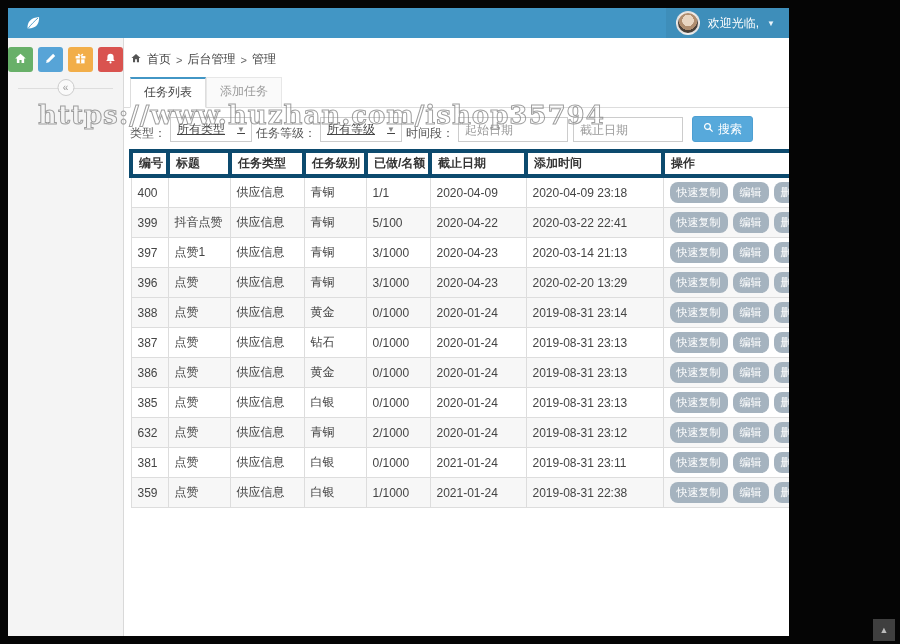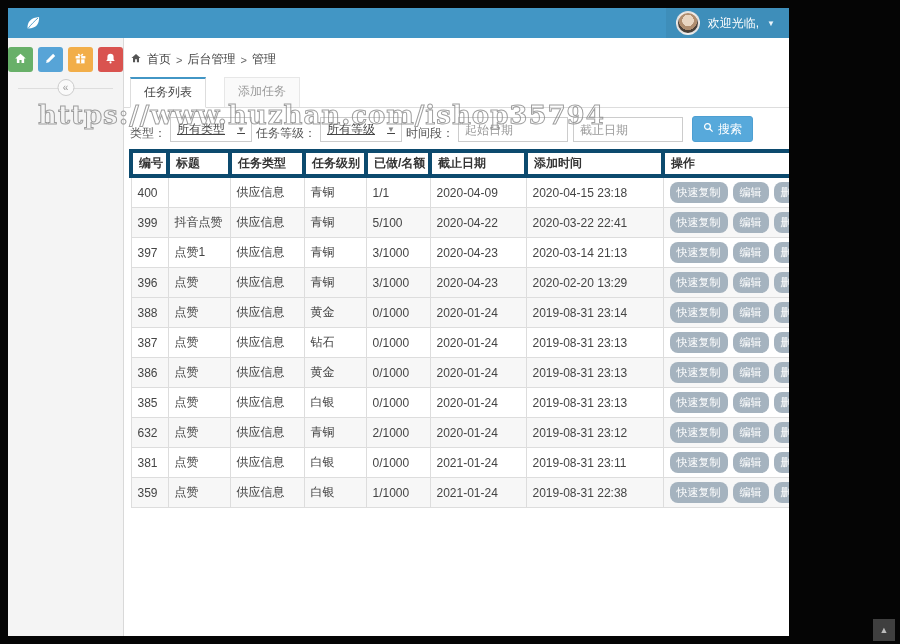--- a/index.html
+++ b/index.html
@@ -34,21 +34,21 @@
 
   
   .main { flex:1; background:#fff; position:relative; }
   .breadcrumb { margin:13px 0 0 6px; font-size:12px; color:#444; display:flex; align-items:center; gap:5px; }
   .breadcrumb .sep { color:#666; font-size:11px; }
   .crumb { color:#444; cursor:pointer; }
 
   .tabs { margin-top:9px; padding-left:6px; border-bottom:1px solid #ddd; display:flex; }
   .tab { font-size:12px; padding:5px 13px 6px; cursor:pointer; }
   .tab.active { background:#fff; color:#444; border:1px solid #ddd; border-top:2px solid #4296c5; border-bottom:1px solid #fff; margin-bottom:-1px; }
-  .tab.inactive { background:#fafafa; color:#9a9a9a; border:1px solid #e7e7e7; border-bottom:none; margin-left:18px; }
+  .tab.inactive { background:#fafafa; color:#9a9a9a; border:1px solid #e7e7e7; border-bottom:none; margin-left:0; }
 
   .filters { margin:8px 0 7px 6px; display:flex; align-items:flex-end; font-size:12px; color:#555; }
   .flabel { margin-right:4px; white-space:nowrap; }
   .selectbox { width:82px; height:25px; border:1px solid #ccc; background:#fff; display:flex; align-items:center; justify-content:space-between; padding:0 6px; margin-right:4px; cursor:pointer; color:#444;text-decoration:underline; }
   .selectbox .caret { color:#888; font-size:8px; }
   .finput { width:110px; height:25px; border:1px solid #ccc; padding:0 6px; font-size:12px; color:#444; margin-right:5px; font-family:inherit; }
   .finput::placeholder { color:#9a9a9a; }
   .search-btn { height:26px; margin-left:4px; padding:0 10px; background:#57a9db; border:1px solid #4d9fd2; border-radius:3px; color:#fff; font-size:12px; display:flex; align-items:center; gap:4px; cursor:pointer; font-family:inherit; }
 
   table.tasks { width:730px; margin-left:5px; border-collapse:collapse; font-size:12px; table-layout:fixed; }
@@ -203,21 +203,21 @@
             </tr>
           </thead>
           <tbody>
               <tr>
                 <td>400</td>
                 <td></td>
                 <td>供应信息</td>
                 <td>青铜</td>
                 <td>1/1</td>
                 <td>2020-04-09</td>
-                <td>2020-04-15 23:18</td>
+                <td>2020-04-09 23:18</td>
                 <td><button class="act-btn">快速复制</button><button class="act-btn">编辑</button><button class="act-btn">删除</button></td>
               </tr>
               <tr class="alt">
                 <td>399</td>
                 <td>抖音点赞</td>
                 <td>供应信息</td>
                 <td>青铜</td>
                 <td>5/100</td>
                 <td>2020-04-22</td>
                 <td>2020-03-22 22:41</td>

